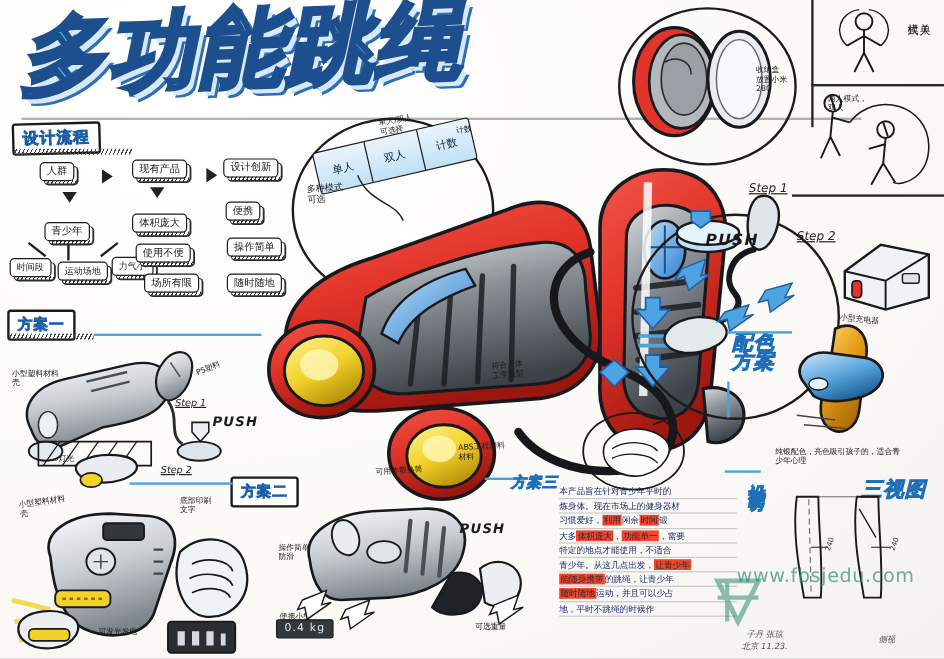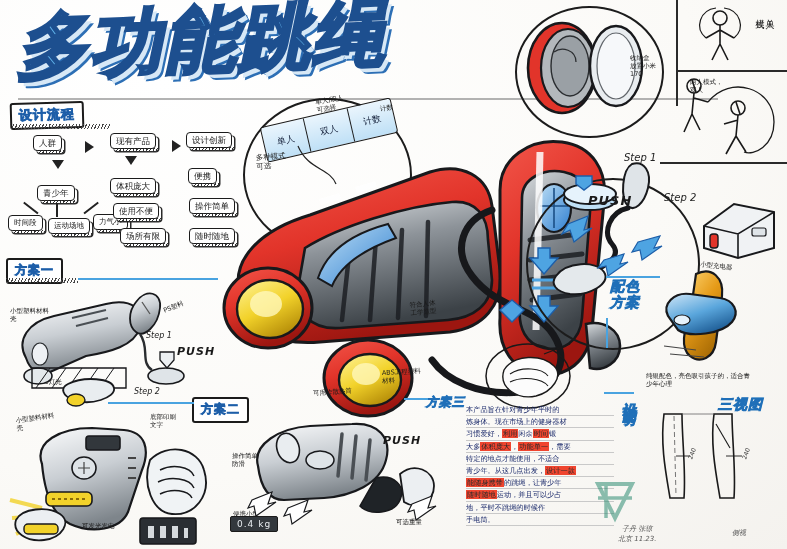--- a/index.html
+++ b/index.html
@@ -47,27 +47,27 @@
     background:repeating-linear-gradient(115deg,#333 0 1px,transparent 1px 3px);
   }
   .hdrbox{
     border:2px solid #1b1b1b;border-radius:3px;background:#fff;
     padding:2px 7px 3px;font-size:13px;font-weight:bold;color:#2f7fd0;
     -webkit-text-stroke:.7px #1d5ea8;letter-spacing:1px;white-space:nowrap;
   }
   .arrow-d{width:0;height:0;border-left:6px solid transparent;border-right:6px solid transparent;border-top:9px solid #222;}
   .arrow-r{width:0;height:0;border-top:6px solid transparent;border-bottom:6px solid transparent;border-left:9px solid #222;}
   .tag-blue{
-    font-size:14px;font-weight:bold;color:#49a3e0;-webkit-text-stroke:.8px #1f6fb8;
+    font-size:17px;font-weight:bold;color:#49a3e0;-webkit-text-stroke:.8px #1f6fb8;
     letter-spacing:1px;white-space:nowrap;font-style:italic;
   }
   .tag-blue.v{writing-mode:vertical-rl;letter-spacing:3px;}
   .circle{border:2px solid #1c1c1c;border-radius:50%;}
   .thinline{background:#2a2a2a;}
-  .step{font-size:10px;font-style:italic;color:#222;white-space:nowrap;}
+  .step{font-size:10px;font-style:italic;color:#222;white-space:nowrap;text-decoration:underline;}
   .push{font-size:13px;font-style:italic;font-weight:bold;color:#1a1a1a;letter-spacing:1px;}
 
   
   #wm{left:588px;top:470px;width:200px;text-align:center;}
   #wm .wm-cn{font-size:33px;font-weight:bold;color:#2f8d73;opacity:.55;letter-spacing:3px;line-height:34px;}
   #wm .wm-url{font-size:16px;color:#2f8d73;opacity:.7;letter-spacing:.5px;}
   #wm-logo{left:592px;top:478px;width:46px;height:46px;opacity:.55;}
 
   
   #desc{left:466px;top:404px;width:148px;}
@@ -221,21 +221,21 @@
   <svg class="abs" style="left:518px;top:10px;width:140px;height:122px;overflow:visible">
     <ellipse cx="44" cy="58" rx="34" ry="45" fill="#e2342a" stroke="#18191c" stroke-width="2.6"></ellipse>
     <ellipse cx="50" cy="58" rx="27" ry="39" fill="#b3b8bc" stroke="#18191c" stroke-width="2.2"></ellipse>
     <ellipse cx="52" cy="56" rx="19" ry="30" fill="#9aa0a5" stroke="#2a2d30" stroke-width="1.4"></ellipse>
     <ellipse cx="98" cy="56" rx="26" ry="40" fill="#e9edf0" stroke="#18191c" stroke-width="2.4"></ellipse>
     <ellipse cx="98" cy="56" rx="19" ry="33" fill="#f6f8fa" stroke="#61666b" stroke-width="1.2"></ellipse>
     <path d="M36 42 C44 36, 58 40, 58 52" stroke="#2a2d30" stroke-width="1.3" fill="none"></path>
   </svg>
   <div class="abs lbl xs" style="left:630px;top:54px;">收纳盒
 放置小米
-170</div>
+280</div>
 
   <div class="abs thinline" style="left:676px;top:0px;width:1.6px;height:106px;"></div>
   <div class="abs thinline" style="left:676px;top:70px;width:111px;height:1.6px;"></div>
   <div class="abs thinline" style="left:660px;top:162px;width:127px;height:1.6px;"></div>
 
   <svg class="abs" style="left:690px;top:4px;width:62px;height:62px;overflow:visible">
     <g stroke="#1a1a1a" stroke-width="1.6" fill="none">
       <circle cx="30" cy="14" r="7"></circle>
       <path d="M30 21 L30 40 M30 40 L22 56 M30 40 L38 56 M30 26 L16 34 M30 26 L44 34"></path>
       <path d="M16 34 C4 24, 10 6, 26 4 M44 34 C56 24, 50 6, 34 4" stroke-width="1.2"></path>
@@ -435,30 +435,30 @@
 
   <div class="abs tag-blue v" style="left:620px;top:392px;font-size:14px;">设计说明</div>
   <div class="abs" style="left:604px;top:392px;width:30px;height:2px;background:#49a3e0;"></div>
 
   <div id="desc" class="abs">
       <div class="line">本产品旨在针对青少年平时的</div>
       <div class="line">炼身体。现在市场上的健身器材</div>
       <div class="line">习惯爱好，<span class="hl">利用</span>闲余<span class="hl">时间</span>锻</div>
       <div class="line">大多<span class="hl">体积庞大</span>，<span class="hl">功能单一</span>，需要</div>
       <div class="line">特定的地点才能使用，不适合</div>
-      <div class="line">青少年。从这几点出发，<span class="hl">设计一款</span></div>
+      <div class="line">青少年。从这几点出发，<span class="hl">让青少年</span></div>
       <div class="line"><span class="hl">能随身携带</span>的跳绳，让青少年</div>
       <div class="line"><span class="hl">随时随地</span>运动，并且可以少占</div>
       <div class="line">地，平时不跳绳的时候作</div>
-      <div class="line">手电筒。</div>
     </div>
 
   <svg id="wm-logo" class="abs" viewBox="0 0 46 46">
     <path d="M6 6 L40 6 L23 40 Z" fill="none" stroke="#2f8d73" stroke-width="4"></path>
     <path d="M14 6 L14 40 M6 20 L40 20" stroke="#2f8d73" stroke-width="3.5"></path>
   </svg>
   <div id="wm" class="abs">
+    <div class="wm-url">www.fbsjedu.com</div>
   </div>
 
   <div class="abs sig" style="left:622px;top:524px;">子丹 张琼</div>
   <div class="abs sig" style="left:618px;top:534px;">北京 11.23.</div>
   <div class="abs sig" style="left:732px;top:528px;">侧视</div>
 </div>
 
 </body></html>

